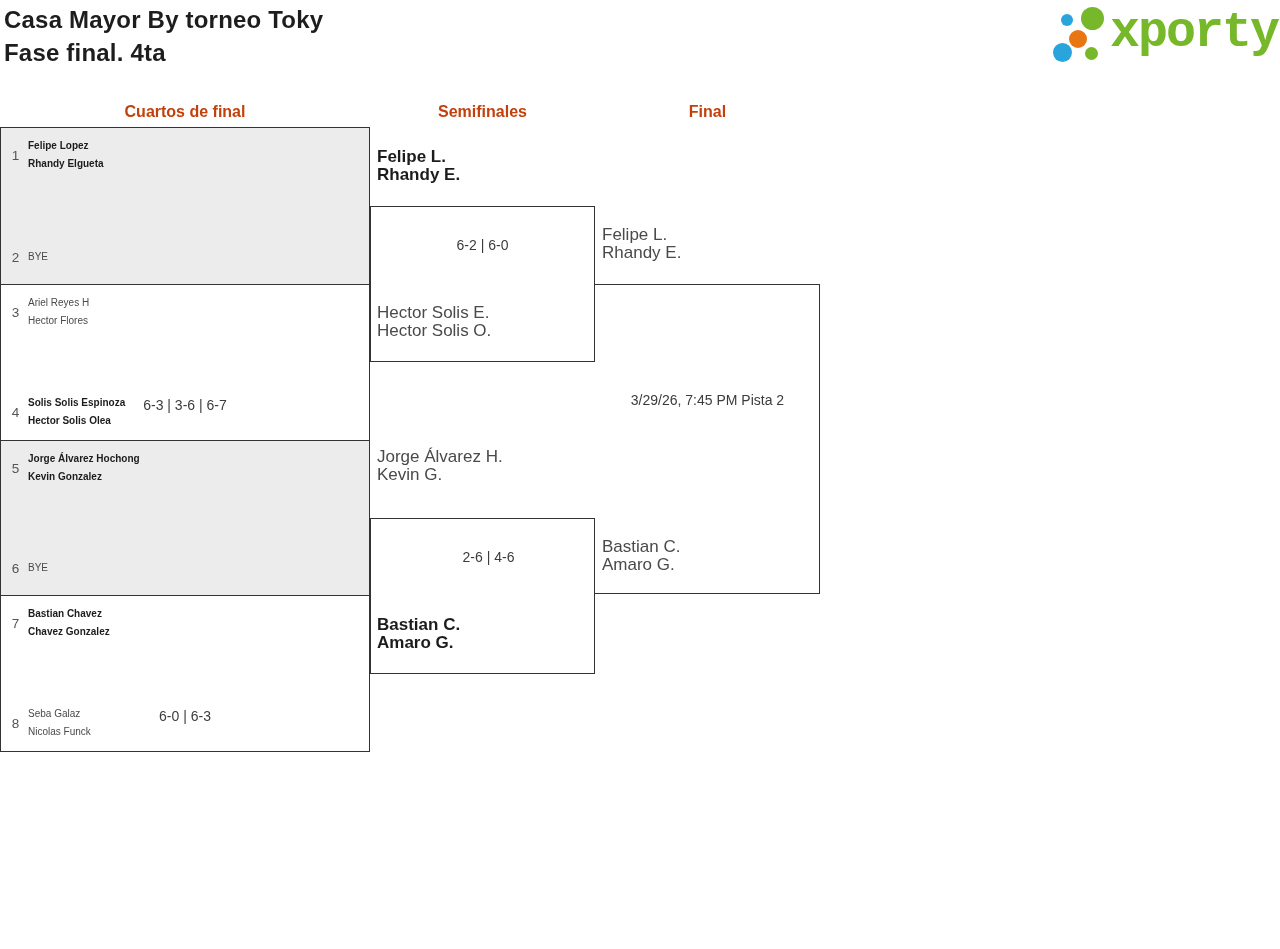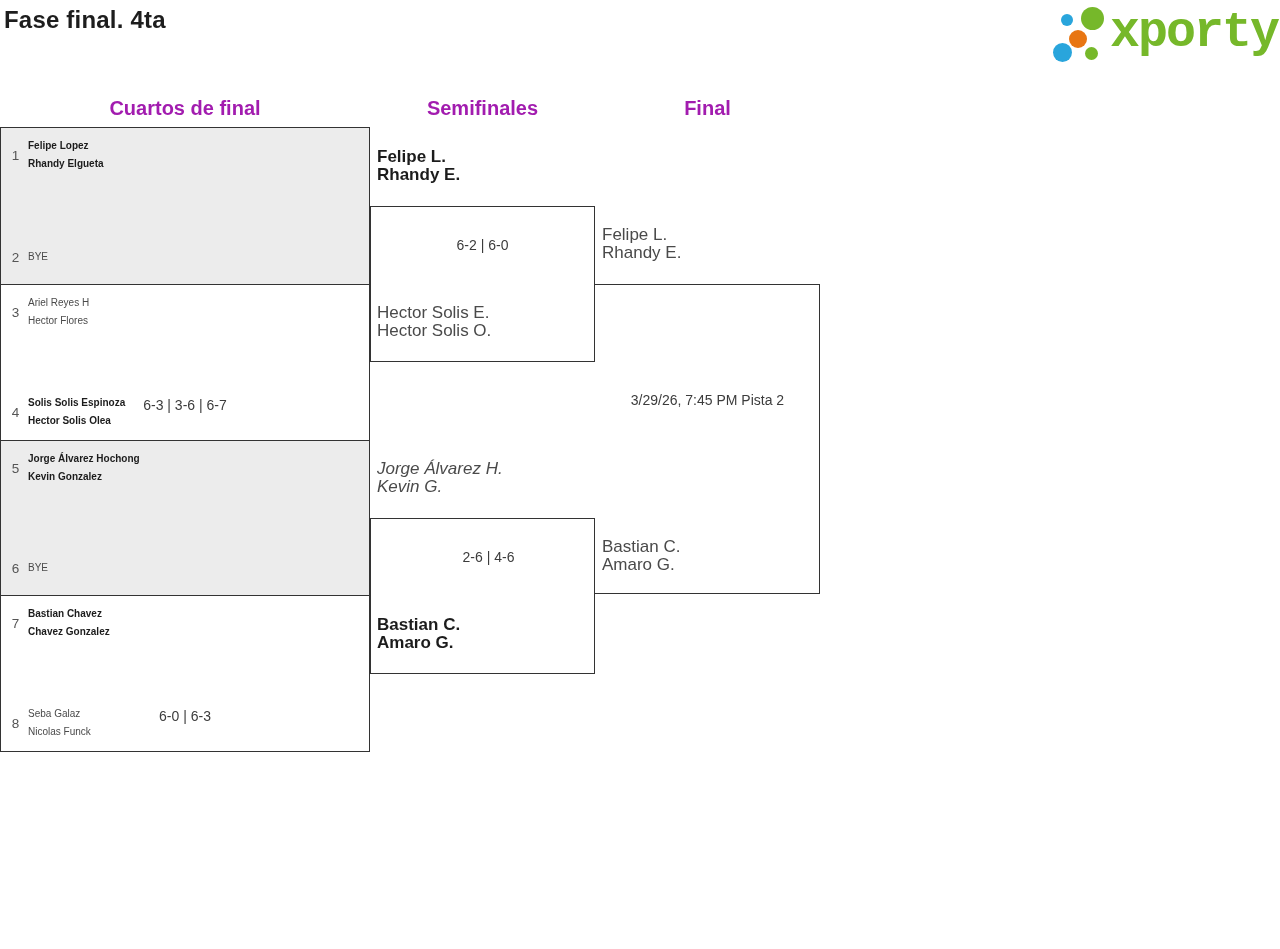--- a/index.html
+++ b/index.html
@@ -15,22 +15,22 @@
   .dot { position:absolute; border-radius:50%; }
   .dot-blue-sm   { left:13px; top:14px; width:12px; height:12px; background:#29a5dc; }
   .dot-green-lg  { left:33px; top:7px;  width:23px; height:23px; background:#76b82a; }
   .dot-orange    { left:21px; top:30px; width:18px; height:18px; background:#e87613; }
   .dot-blue-lg   { left:5px;  top:43px; width:19px; height:19px; background:#29a5dc; }
   .dot-green-sm  { left:37px; top:47px; width:13px; height:13px; background:#76b82a; }
   .wordmark { position:absolute; left:62px; top:2px; font-size:50px; line-height:62px;
               font-weight:700; letter-spacing:-2px; color:#76b82a;font-family:Liberation Mono, monospace; }
 
   
-  .round-header { position:absolute; top:97px; text-align:center; font-size:20px;
-                  font-weight:700; color:#a21caf; }
+  .round-header { position:absolute; top:103px; text-align:center; font-size:16px;
+                  font-weight:700; color:#c2410c; }
   .rh-qf { left:0;     width:370px; }
   .rh-sf { left:370px; width:225px; }
   .rh-f  { left:595px; width:225px; }
 
   
   .box { position:absolute; border:1px solid #333; background:#fff; }
   .box.gray { background:#ececec; }
   .qf  { left:0; width:370px; }
   .qf1 { top:127px; height:158px; }
   .qf2 { top:285px; height:156px; border-top:none; }
@@ -52,33 +52,34 @@
   .score { position:absolute; top:50%; left:0; right:0; transform:translateY(-50%);
            text-align:center; font-size:14px; color:#3c3c3c;margin-top:42px; }
 
   
   .team-lines { position:absolute; font-size:17px; line-height:18px; color:#4a4a4a; }
   .team-lines.w { font-weight:700; color:#1c1c1c; }
   .mid-label { position:absolute; text-align:center; font-size:14px; color:#3c3c3c; }
   .sf1-t1 { left:377px; top:148px; }
   .sf1-sc { left:370px; width:225px; top:237px; }
   .sf1-t2 { left:377px; top:304px; }
-  .sf2-t1 { left:377px; top:460px;font-style:italic; }
+  .sf2-t1 { left:377px; top:448px; }
   .sf2-sc { left:370px; width:208px; top:549px;padding-left:29px; }
   .sf2-t2 { left:377px; top:616px; }
   .f-t1   { left:602px; top:226px; }
   .f-sc   { left:595px; width:225px; top:392px; }
   .f-t2   { left:602px; top:538px; }
 </style>
 </head>
 <body>
 
 <div class="page">
 
   <div class="title">
+    <div>Casa Mayor By torneo Toky</div>
     <div>Fase final. 4ta</div>
   </div>
 
   <div class="logo">
     <span class="dot dot-blue-sm"></span>
     <span class="dot dot-green-lg"></span>
     <span class="dot dot-orange"></span>
     <span class="dot dot-blue-lg"></span>
     <span class="dot dot-green-sm"></span>
     <span class="wordmark">xporty</span>

